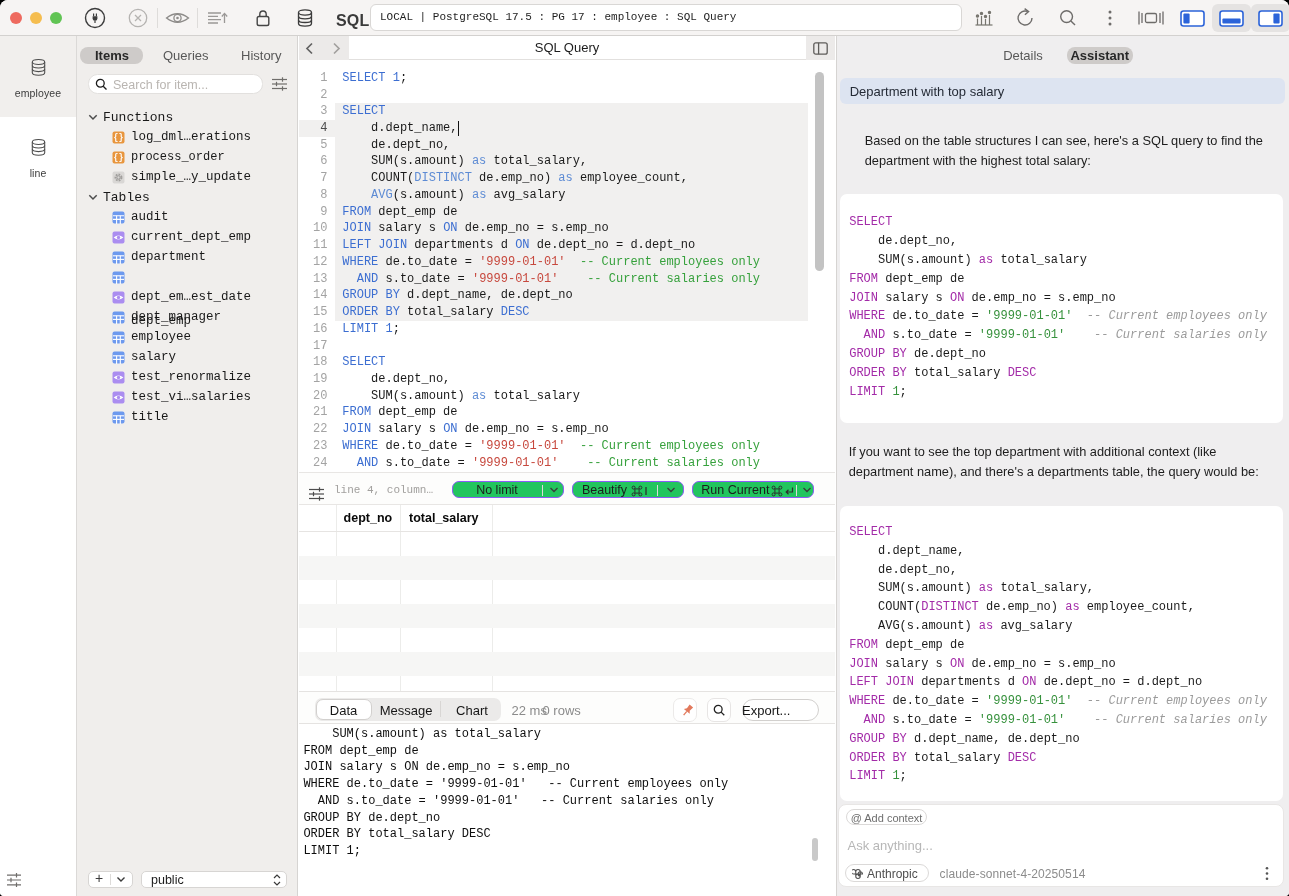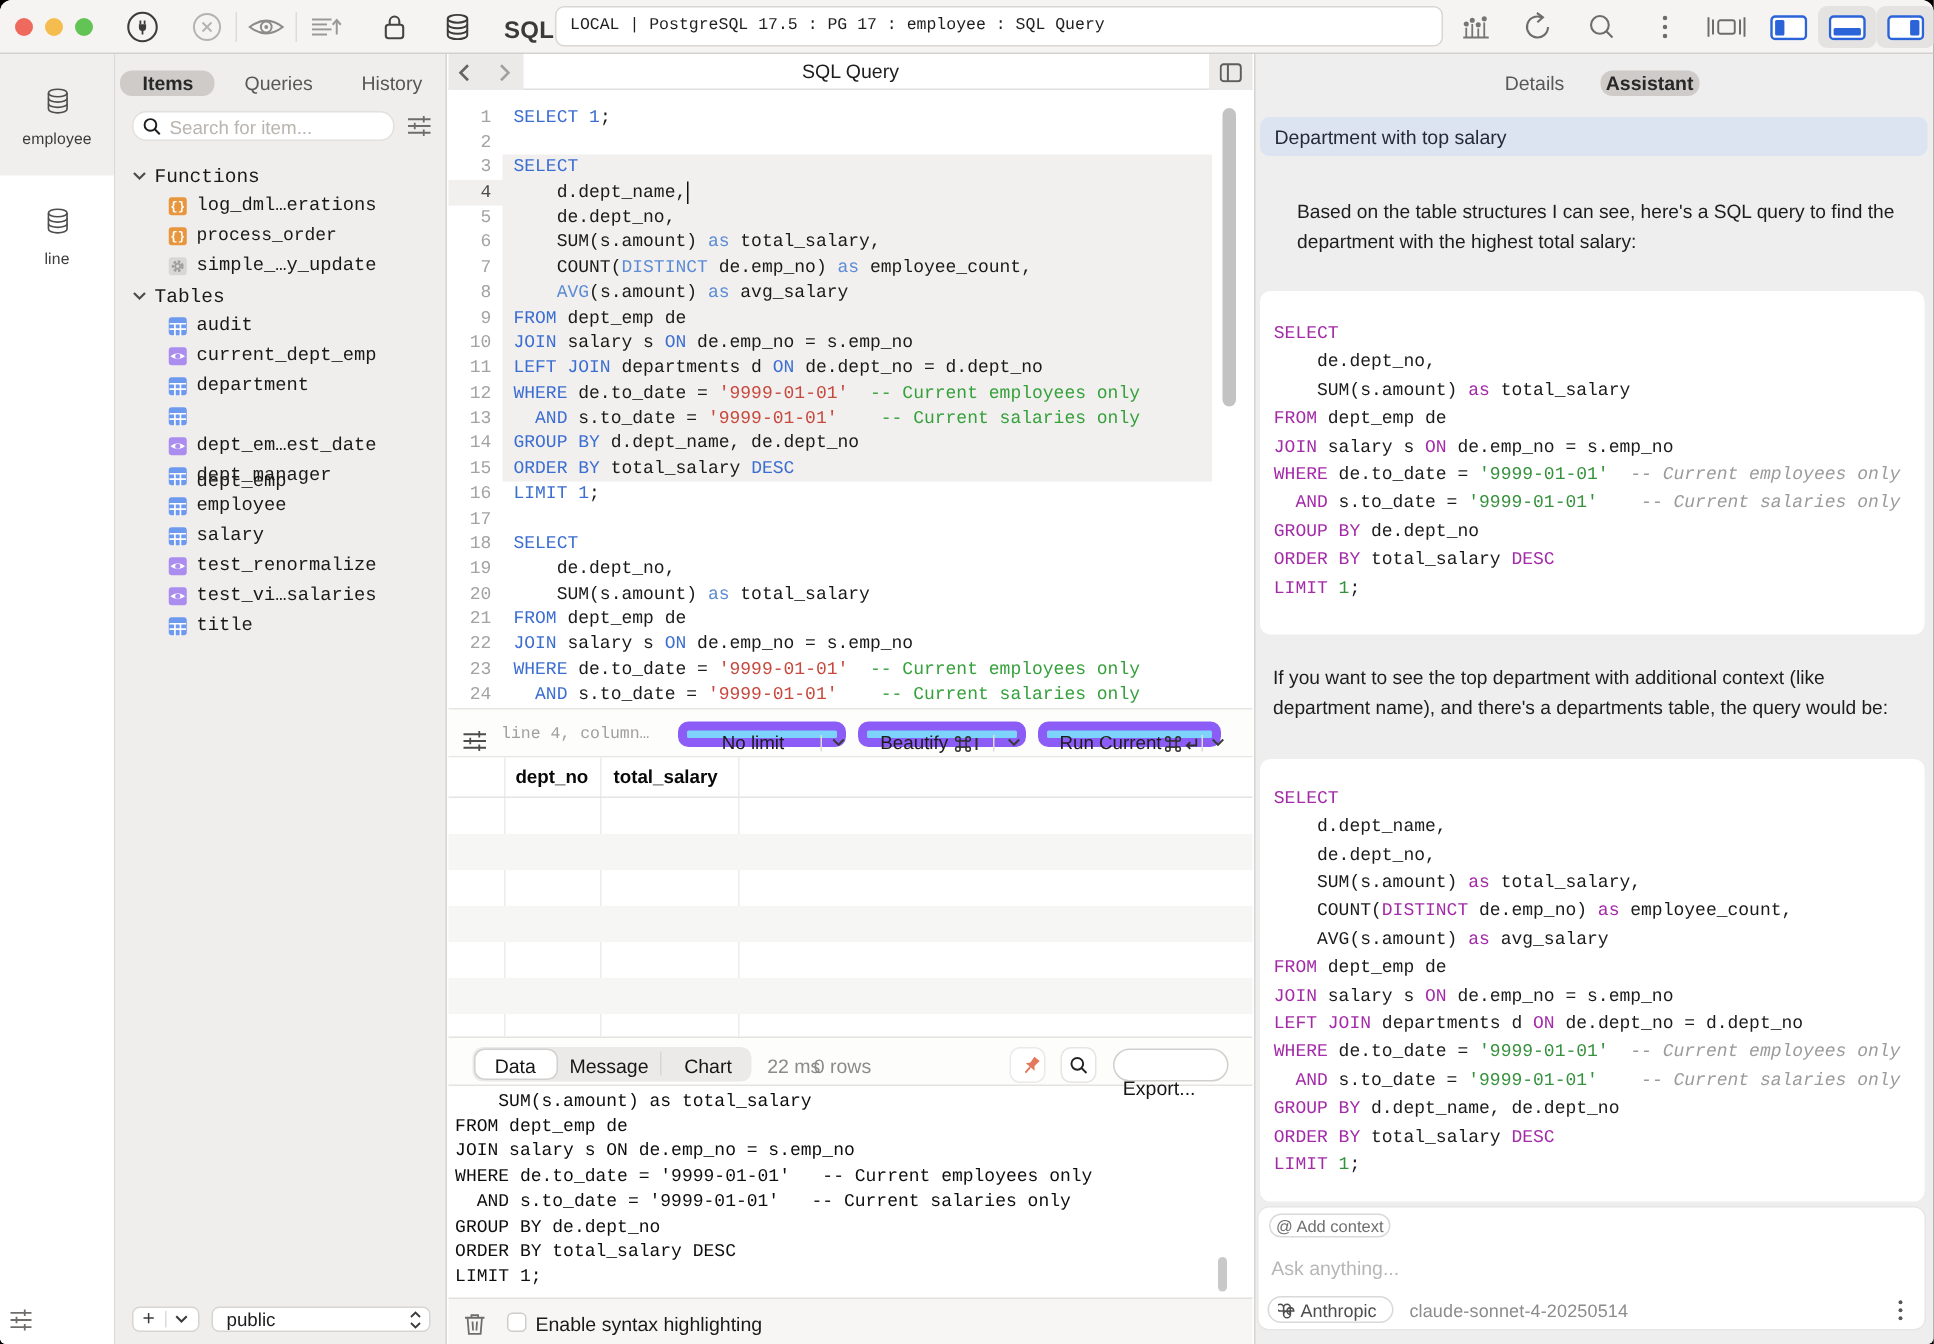--- a/index.html
+++ b/index.html
@@ -22,21 +22,21 @@
 .tabtxt { font-size:13px; color:#585858; }
 
 #center { left:299px; top:36px; width:536px; height:860px; background:#fff; }
 
 #rpanel { left:836px; top:36px; width:453px; height:860px; background:#efeeef; border-left:1px solid #d6d4d2; }
 .kw { color:#3c6ed1; }
 .lit { color:#c7483d; }
 .cm { color:#36a13c; }
 .kw2 { color:#5d8bd4; }
 .pkw { color:#a32ba8; }
-.btn { background:#7dd3fc; border:6px solid #8b5cf6; border-radius:7px; font-size:12.5px; color:#1c1c1c; }
+.btn { background:#22c55e; border:1px solid #8b5cf6; border-radius:7px; font-size:12.5px; color:#1c1c1c; }
 .bdiv { top:3px; width:1px; height:11px; background:#dddbd9; }
 .pstr { color:#36913c; }
 .pcm { color:#9b9b9b; font-style:italic; }
 </style>
 </head>
 <body>
 <div id="win">
   <div id="toolbar" class="abs">
     <div class="abs tl" style="left:10px;background:#ee6a5f;"></div>
     <div class="abs tl" style="left:30px;background:#f5bd4f;"></div>
@@ -477,46 +477,33 @@
             <path d="M5.2 1.5 L9.8 1.5 L9.3 6.2 L11.3 8.6 L3.7 8.6 L5.7 6.2 Z" fill="#e2795c"></path>
             <line x1="7.5" y1="8.6" x2="7.5" y2="13.5" stroke="#e2795c" stroke-width="1.3"></line>
           </g>
         </svg>
       <div class="abs" style="left:408px;top:6px;width:24px;height:24px;background:#fff;border:1px solid #e7e5e4;border-radius:7px;"></div>
       <svg class="abs" style="left:414px;top:12px;" width="13" height="13" viewBox="0 0 13 13">
           <circle cx="5.2" cy="5.2" r="3.9" fill="none" stroke="#222" stroke-width="1.3"></circle>
           <line x1="8.1" y1="8.1" x2="11.3" y2="11.3" stroke="#222" stroke-width="1.3"></line>
         </svg>
       <div class="abs" style="left:443px;top:7px;width:77px;height:22px;background:#fff;border:1px solid #d2d0ce;border-radius:11px;"></div>
-      <div class="abs" style="left:443px;top:26px;width:55px;text-align:right;font-size:13px;color:#161616;">Export...</div>
+      <div class="abs" style="left:443px;top:11px;width:55px;text-align:left;font-size:13px;color:#161616;">Export...</div>
     </div>
 
     <pre id="log" class="abs" style="left:4.4px;top:690px;font-size:12px;line-height:16.73px;color:#0e0e0e;">    SUM(s.amount) as total_salary
 FROM dept_emp de
 JOIN salary s ON de.emp_no = s.emp_no
 WHERE de.to_date = '9999-01-01'   -- Current employees only
   AND s.to_date = '9999-01-01'   -- Current salaries only
 GROUP BY de.dept_no
 ORDER BY total_salary DESC
 LIMIT 1;</pre>
     <div class="abs" style="left:513px;top:802px;width:6px;height:23px;background:#c9c9c9;border-radius:3px;"></div>
 
-    <div class="abs" style="left:0;top:828.5px;width:536px;height:31.5px;background:#f7f6f5;border-top:1px solid #e3e1df;">
-      <svg class="abs" style="left:10px;top:9px;" width="15" height="16" viewBox="0 0 15 16">
-        <g fill="none" stroke="#6f6d6b" stroke-width="1.2">
-        <line x1="1" y1="3.5" x2="14" y2="3.5"></line>
-        <path d="M5.3 3.5 V1.8 H9.7 V3.5"></path>
-        <path d="M2.7 3.5 L3.6 14.3 H11.4 L12.3 3.5"></path>
-        <line x1="6" y1="6" x2="6.4" y2="12"></line>
-            <line x1="9" y1="6" x2="8.6" y2="12"></line>
-        </g>
-      </svg>
-      <div class="abs" style="left:39px;top:9px;width:13px;height:13px;background:#fff;border:1px solid #cfcdcb;border-radius:3.5px;"></div>
-      <div class="abs" style="left:58px;top:9px;font-size:13px;color:#1a1a1a;">Enable syntax highlighting</div>
-    </div>
   </div>
   <div id="rpanel" class="abs">
     <div class="abs tabtxt" style="left:160px;top:12px;width:52px;text-align:center;">Details</div>
     <div class="abs pill" style="left:229.5px;top:11px;width:66.5px;height:16.5px;"></div>
     <div class="abs tabtxt" style="left:229.5px;top:12px;width:66.5px;text-align:center;font-weight:bold;color:#282828;">Assistant</div>
     <div class="abs" style="left:2.5px;top:41.5px;width:445px;height:26px;background:#dde4f1;border-radius:6px;"></div>
     <div class="abs" style="left:12.7px;top:48px;font-size:13px;color:#252b36;">Department with top salary</div>
     <div class="abs" style="left:11.7px;top:95.4px;font-size:12.8px;line-height:20.1px;color:#1d1d1d;white-space:nowrap;margin-left:16px;">Based on the table structures I can see, here's a SQL query to find the<br>department with the highest total salary:</div>
     <div class="abs" style="left:3px;top:158px;width:442.5px;height:229px;background:#fff;border-radius:7px;"></div>
     <pre class="abs" style="left:12.2px;top:177.4px;font-size:12px;line-height:18.8px;color:#1b1b1b;"><span class="pkw">SELECT</span>

